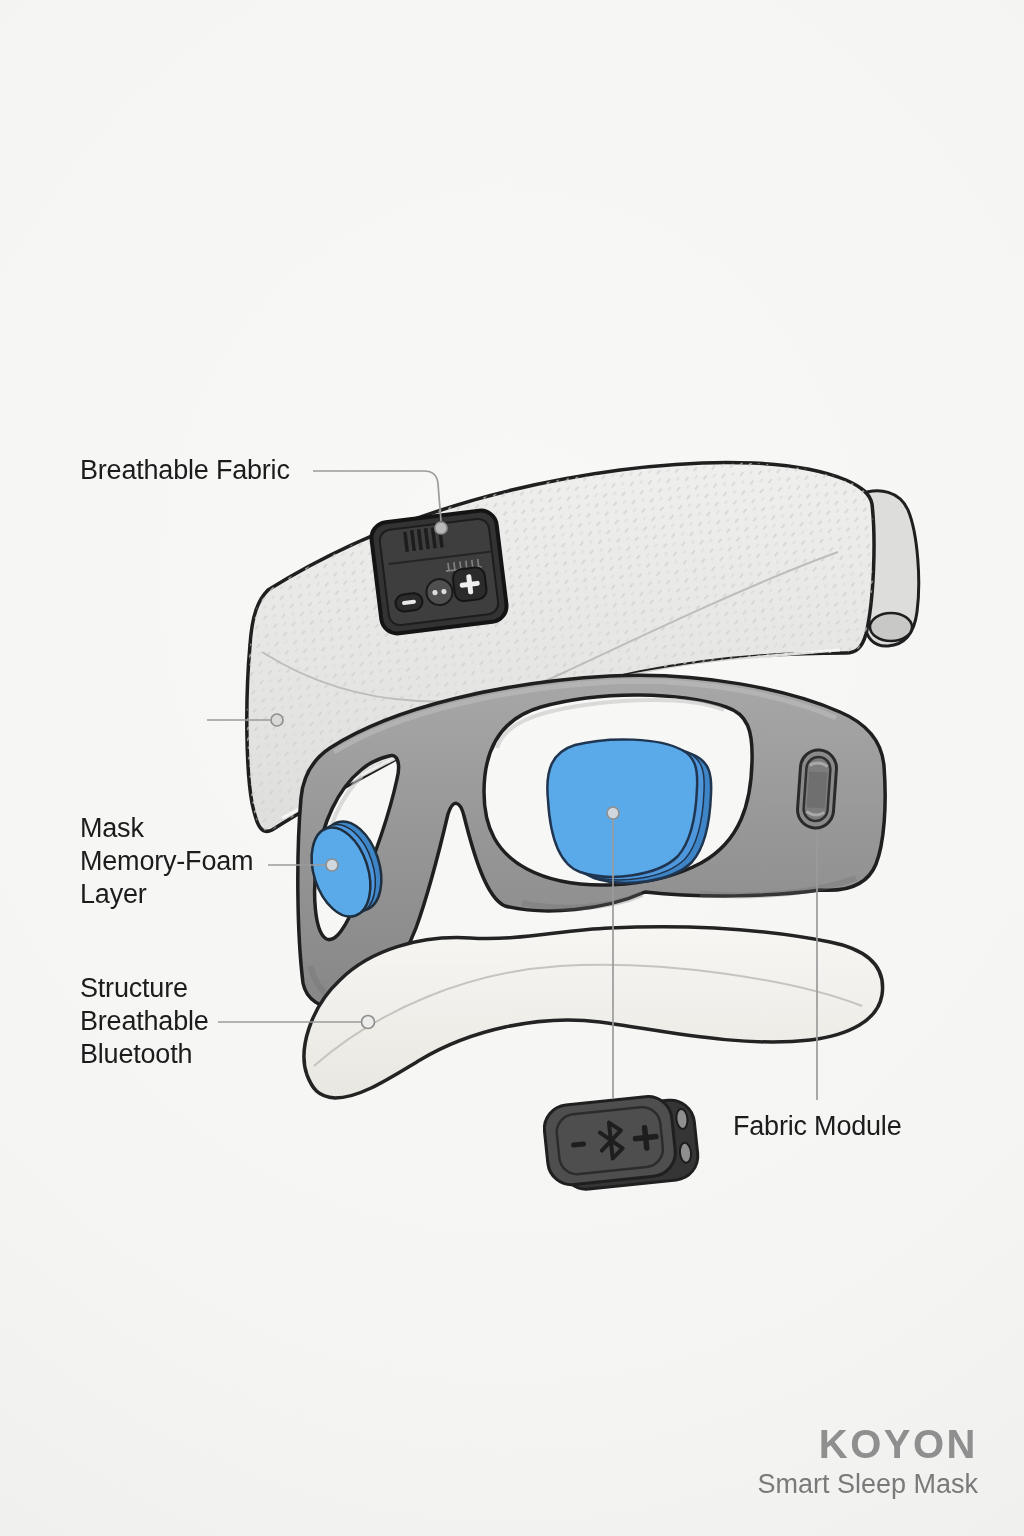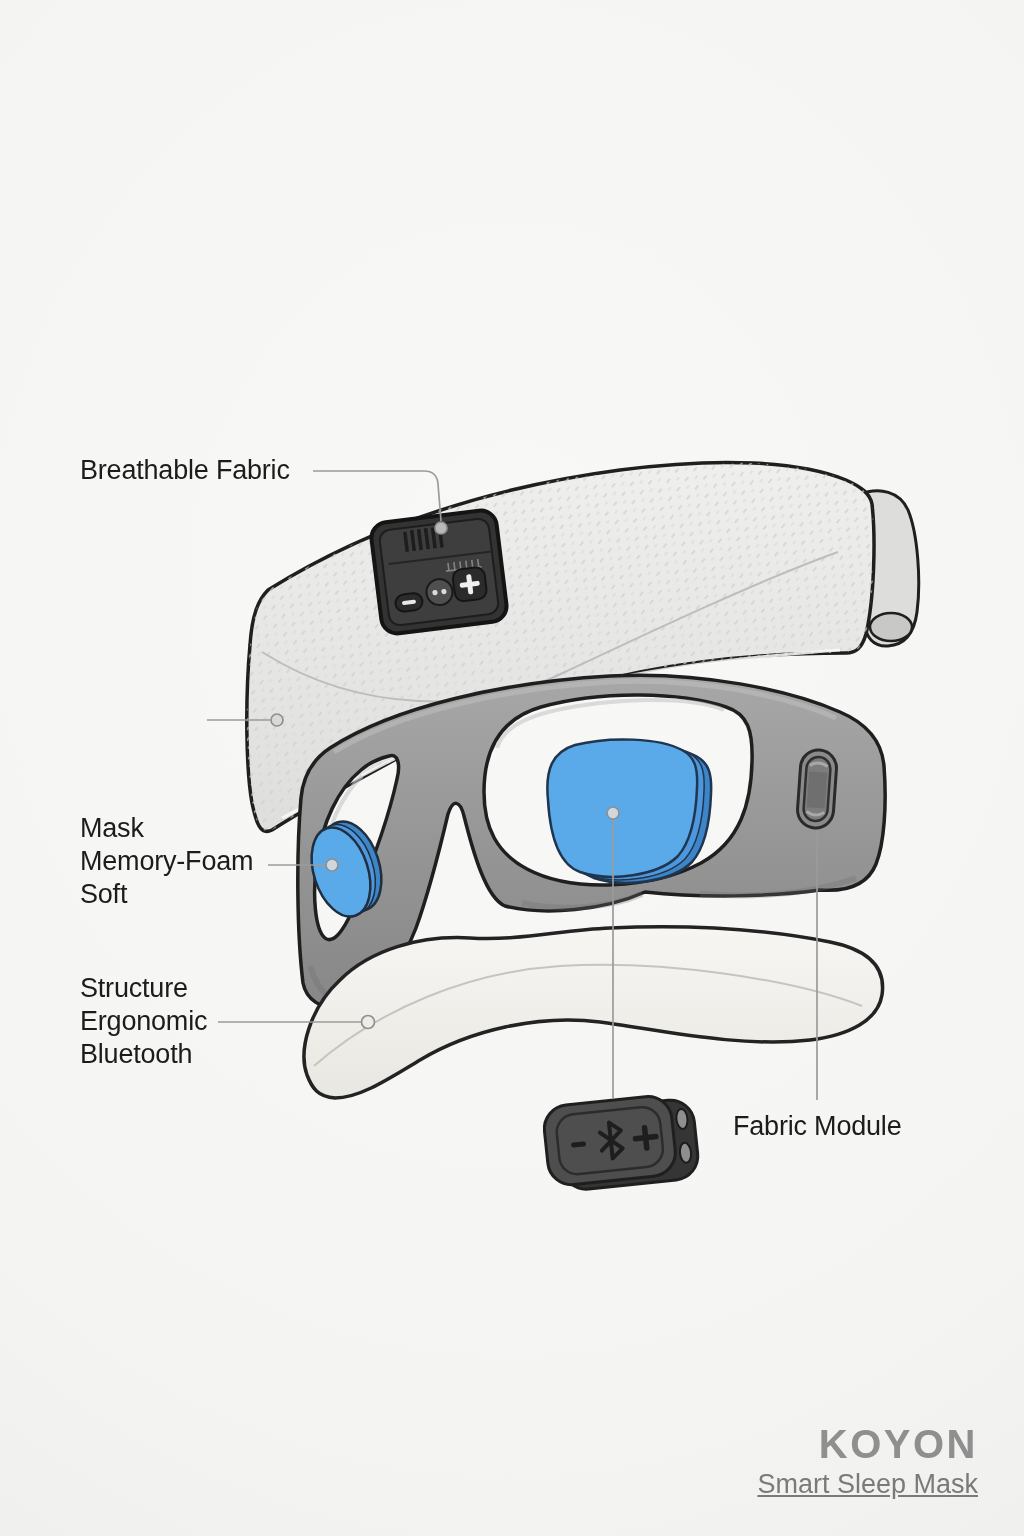--- a/index.html
+++ b/index.html
@@ -13,21 +13,21 @@
     position:absolute;color:#1c1c1c;font-size:27px;line-height:33px;
     letter-spacing:-0.2px;font-weight:400;white-space:nowrap;
   }
   .brand{
     position:absolute;right:46px;top:1424px;text-align:right;margin-left:12px;
   }
   .brand .name{
     font-size:40px;font-weight:600;letter-spacing:2.5px;color:#8f8f8f;line-height:40px;
   }
   .brand .tagline{
-    font-size:27px;font-weight:400;color:#7a7a7a;margin-top:6px;line-height:28px;text-decoration:underline;
+    font-size:27px;font-weight:400;color:#7a7a7a;margin-top:6px;line-height:28px;
   }
 </style>
 </head>
 <body>
 
 <div id="canvas">
 
   <svg id="art" width="1024" height="1536" viewBox="0 0 1024 1536">
     <defs>
       <pattern id="fab" width="13" height="13" patternUnits="userSpaceOnUse" patternTransform="rotate(40)">
@@ -197,26 +197,26 @@
   </svg>
 
   <div class="callout" style="left:80px;top:454px">
     <div>Breathable Fabric</div>
   </div>
 
 
   <div class="callout" style="left:80px;top:812px">
     <div>Mask</div>
     <div>Memory-Foam</div>
-    <div>Soft</div>
+    <div>Layer</div>
   </div>
 
   <div class="callout" style="left:80px;top:972px">
     <div>Structure</div>
-    <div>Ergonomic</div>
+    <div>Breathable</div>
     <div>Bluetooth</div>
   </div>
 
   <div class="callout" style="left:733px;top:1110px">
     <div>Fabric Module</div>
   </div>
 
   <div class="brand">
     <div class="name">KOYON</div>
     <div class="tagline">Smart Sleep Mask</div>

